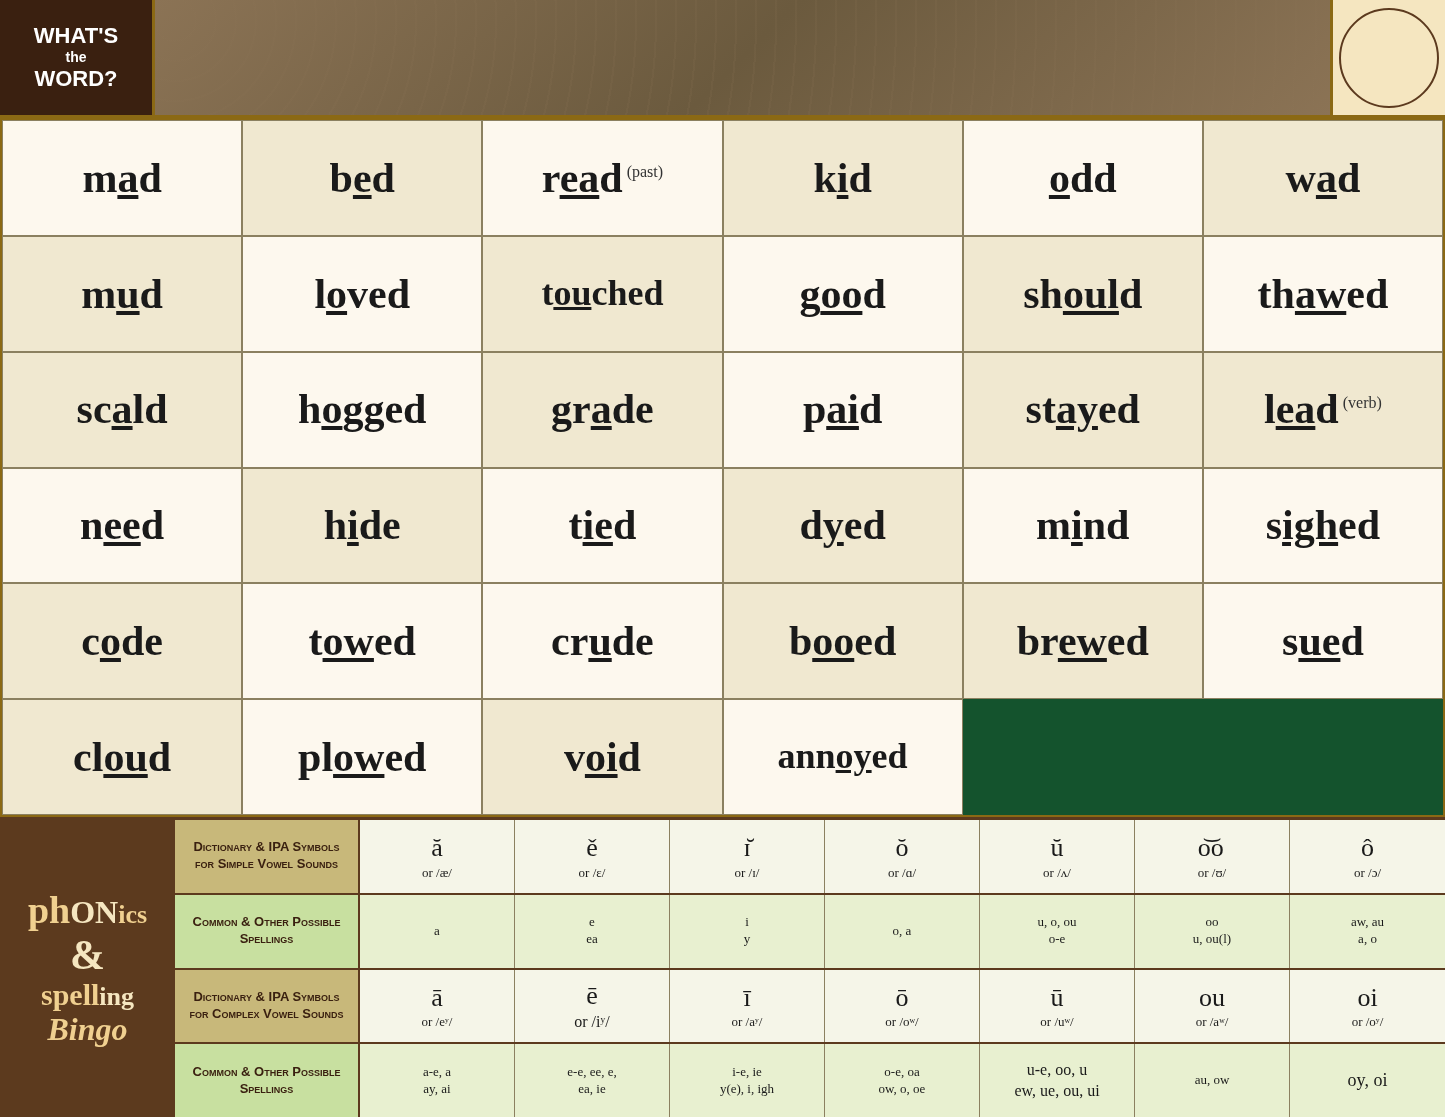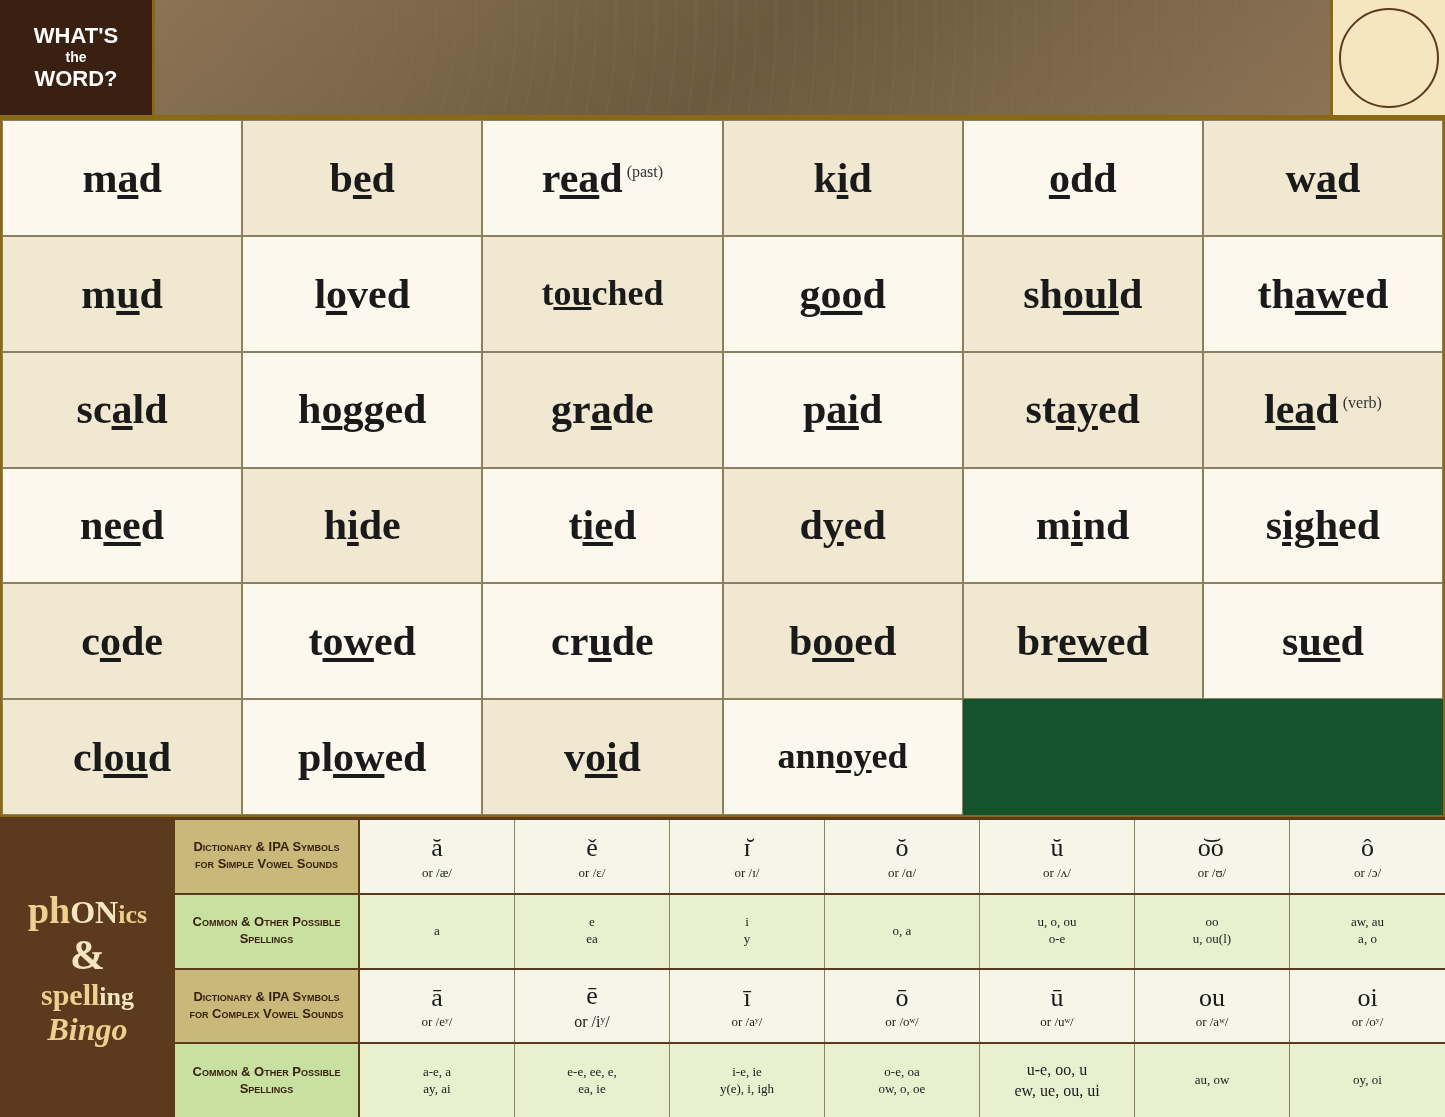--- a/index.html
+++ b/index.html
@@ -562,21 +562,21 @@
 ow, o, oe</div>
               </div>
               <div class="phonics-cell cell-green">
                 <div style="font-size:16px;white-space:pre-line;text-align:center;">u-e, oo, u
 ew, ue, ou, ui</div>
               </div>
               <div class="phonics-cell cell-green">
                 <div style="font-size:13px;white-space:pre-line;text-align:center;">au, ow</div>
               </div>
               <div class="phonics-cell cell-green">
-                <div style="font-size:13px;white-space:pre-line;text-align:right;">oy, oi</div>
+                <div style="font-size:18px;white-space:pre-line;text-align:right;">oy, oi</div>
               </div>
             </div>
           </div>
         </div>
 
     </div>
 
   </div>
 </div>
 

